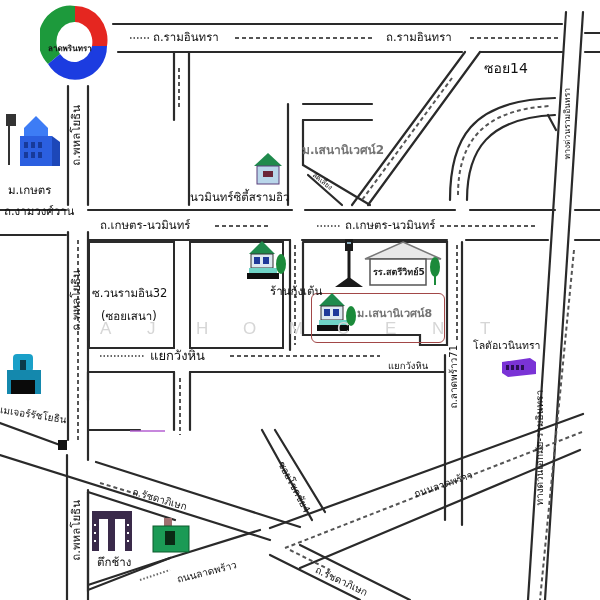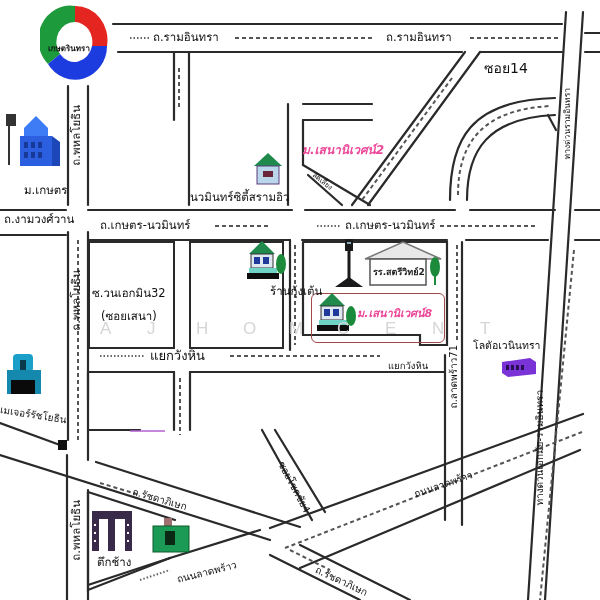--- a/index.html
+++ b/index.html
@@ -2,21 +2,21 @@
 <html><head>
 <meta charset="utf-8">
 <style>
   html, body { margin: 0; padding: 0; background: #ffffff; }
   body { width: 600px; height: 600px; overflow: hidden; position: relative; font-family: "DejaVu Sans", sans-serif; }
   #map { position: absolute; left: 0; top: 0; width: 600px; height: 600px; }
   .road { fill: none; stroke: #2a2a2a; stroke-width: 2.2; stroke-linecap: round; }
   .dash { fill: none; stroke: #555; stroke-width: 2; stroke-dasharray: 4 3; }
   .dot { fill: none; stroke: #666; stroke-width: 2; stroke-dasharray: 1.5 2; }
   .lbl { position: absolute; white-space: nowrap; font-size: 11.5px; color: #111; line-height: 1; }
-  .lbl.red { color: #ec4899; font-weight: bold; font-style: italic; }
+  .lbl.red { color: #737373; font-weight: bold; }
   .lbl.v { writing-mode: vertical-rl; }
   .wm { position: absolute; color: #d6d6d6; font-size: 17px; font-family: "Liberation Sans", sans-serif; letter-spacing: 0; }
   .icon { position: absolute; }
   .village-box { position: absolute; border: 1.5px solid #a24848; border-radius: 6px; }
 </style>
 </head>
 <body>
 
 <svg id="map" viewBox="0 0 600 600" xmlns="http://www.w3.org/2000/svg">
 
@@ -138,21 +138,21 @@
   <polyline class="road" points="88,492 88,590 170,558" fill="none"></polyline>
   <line class="road" x1="88" y1="492" x2="175" y2="520"></line>
 </svg>
 
 <div class="icon" style="left:40px;top:2px;width:70px;height:78px;">
   <svg width="70" height="78" viewBox="0 0 70 78">
     <path d="M35,4 A32,34 0 0 0 8,62 L20,52 A18,20 0 0 1 35,20 Z" fill="#1d9a3c"></path>
     <path d="M35,4 A32,34 0 0 1 67,44 L52,44 A18,20 0 0 0 35,20 Z" fill="#e52620"></path>
     <path d="M67,44 A32,34 0 0 1 8,62 L20,52 A18,20 0 0 0 52,44 Z" fill="#1c3ce0"></path>
   </svg>
-  <span style="position:absolute;left:8px;top:40px;font-size:8px;font-weight:bold;color:#111;">เกษตรินทรา</span>
+  <span style="position:absolute;left:8px;top:40px;font-size:8px;font-weight:bold;color:#111;">ลาดพรินทรา</span>
 </div>
 
 <div class="icon" style="left:2px;top:110px;width:60px;height:60px;">
   <svg width="60" height="60" viewBox="0 0 60 60">
     <rect x="4" y="4" width="10" height="12" fill="#333"></rect>
     <line x1="7" y1="16" x2="7" y2="55" stroke="#333" stroke-width="2"></line>
     <polygon points="34,6 46,18 46,26 22,26 22,18" fill="#3d7cf5"></polygon>
     <rect x="18" y="26" width="32" height="30" fill="#2b5fe0"></rect>
     <g fill="#173a9a">
         <rect x="22" y="32" width="4" height="6"></rect>
@@ -195,21 +195,21 @@
   </svg>
 </div>
 
 <div class="icon" style="left:363px;top:241px;width:80px;height:46px;">
   <svg width="80" height="46" viewBox="0 0 80 46">
     <polygon points="40,1 78,18 2,18" fill="#e8e8e8" stroke="#777" stroke-width="1.5"></polygon>
     <rect x="7" y="18" width="56" height="26" fill="#fff" stroke="#555" stroke-width="1.5"></rect>
     <ellipse cx="72" cy="26" rx="5" ry="10" fill="#1b8a3a"></ellipse>
     <line x1="72" y1="30" x2="72" y2="44" stroke="#1b8a3a" stroke-width="2"></line>
   </svg>
-  <span style="position:absolute;left:10px;top:24px;font-size:9px;font-weight:bold;color:#222;">รร.สตรีวิทย์2</span>
+  <span style="position:absolute;left:10px;top:24px;font-size:9px;font-weight:bold;color:#222;">รร.สตรีวิทย์5</span>
 </div>
 
 <div class="village-box" style="left:311px;top:293px;width:132px;height:48px;"></div>
 <div class="icon" style="left:315px;top:292px;width:42px;height:40px;">
   <svg width="42" height="40" viewBox="0 0 42 40">
     <polygon points="17,1 30,14 4,14" fill="#1f8a4c"></polygon>
     <rect x="6" y="14" width="22" height="14" fill="#dde8f0" stroke="#333"></rect>
     <rect x="9" y="17" width="6" height="7" fill="#1f3a9a"></rect>
       <rect x="18" y="17" width="6" height="7" fill="#1f3a9a"></rect>
     <rect x="4" y="28" width="28" height="5" fill="#6fd3c6"></rect>
@@ -273,37 +273,37 @@
 <span class="wm" style="left:385px;top:319px;">E</span>
 <span class="wm" style="left:432px;top:319px;">N</span>
 <span class="wm" style="left:480px;top:319px;">T</span>
 
 <span class="lbl" style="left:153px;top:32px;">ถ.รามอินทรา</span>
 <span class="lbl" style="left:386px;top:32px;">ถ.รามอินทรา</span>
 <span class="lbl" style="left:484px;top:61px;font-size:14px;">ซอย14</span>
 <span class="lbl v" style="left:71px;top:105px;transform:rotate(180deg);">ถ.พหลโยธิน</span>
 <span class="lbl v" style="left:71px;top:270px;transform:rotate(180deg);">ถ.พหลโยธิน</span>
 <span class="lbl v" style="left:71px;top:500px;transform:rotate(180deg);">ถ.พหลโยธิน</span>
-<span class="lbl" style="left:4px;top:214px;text-align:right;">ถ.งามวงศ์วาน</span>
+<span class="lbl" style="left:4px;top:206px;text-align:right;">ถ.งามวงศ์วาน</span>
 <span class="lbl" style="left:100px;top:220px;">ถ.เกษตร-นวมินทร์</span>
 <span class="lbl" style="left:345px;top:220px;">ถ.เกษตร-นวมินทร์</span>
-<span class="lbl" style="left:92px;top:288px;">ซ.วนเอกมิน32</span>
+<span class="lbl" style="left:92px;top:288px;">ซ.วนรามอิน32</span>
 <span class="lbl" style="left:101px;top:311px;">(ซอยเสนา)</span>
 <span class="lbl" style="left:150px;top:349px;font-size:13px;">แยกวังหิน</span>
 <span class="lbl" style="left:388px;top:361px;font-size:9.5px;">แยกวังหิน</span>
 <span class="lbl v" style="left:449px;top:345px;transform:rotate(180deg);font-size:10px;">ถ.ลาดพร้าว71</span>
 <span class="lbl" style="left:285px;top:460px;transform:rotate(62deg);transform-origin:left top;font-size:10px;">ซอยโชคชัย4</span>
 <span class="lbl" style="left:413px;top:490px;transform:rotate(-19deg);transform-origin:left top;font-size:10px;">ถนนลาดพร้าว</span>
 <span class="lbl" style="left:176px;top:575px;transform:rotate(-14deg);transform-origin:left top;font-size:10px;">ถนนลาดพร้าว</span>
 <span class="lbl" style="left:134px;top:487px;transform:rotate(16deg);transform-origin:left top;font-size:10px;">ถ.รัชดาภิเษก</span>
 <span class="lbl" style="left:318px;top:565px;transform:rotate(25deg);transform-origin:left top;font-size:10px;">ถ.รัชดาภิเษก</span>
 <span class="lbl v" style="left:563px;top:88px;transform:rotate(180deg);font-size:8.5px;">ทางด่วนรามอินทรา</span>
 <span class="lbl v" style="left:535px;top:390px;transform:rotate(180deg);font-size:10px;">ทางด่วนเอกมัย-รามอินทรา</span>
 <span class="lbl" style="left:315px;top:172px;transform:rotate(38deg);transform-origin:left top;font-size:7px;">ลัดเลี้ยง</span>
 
-<span class="lbl" style="left:24px;top:185px;">ม.เกษตร</span>
+<span class="lbl" style="left:8px;top:185px;">ม.เกษตร</span>
 <span class="lbl" style="left:190px;top:192px;">นวมินทร์ซิตี้สรามอิว</span>
 <span class="lbl red" style="left:302px;top:144px;font-size:12px;">ม.เสนานิเวศน์2</span>
 <span class="lbl red" style="left:357px;top:308px;font-size:11px;">ม.เสนานิเวศน์8</span>
 <span class="lbl" style="left:230px;top:286px;margin-left:40px;">ร้านกุ้งเต้น</span>
 <span class="lbl" style="left:1px;top:405px;transform:rotate(9deg);transform-origin:left top;font-size:10px;">เมเจอร์รัชโยธิน</span>
 <span class="lbl" style="left:473px;top:340px;font-size:10.5px;">โลตัอเวนินทรา</span>
 <span class="lbl" style="left:97px;top:557px;">ตึกช้าง</span>
 
 </body></html>

